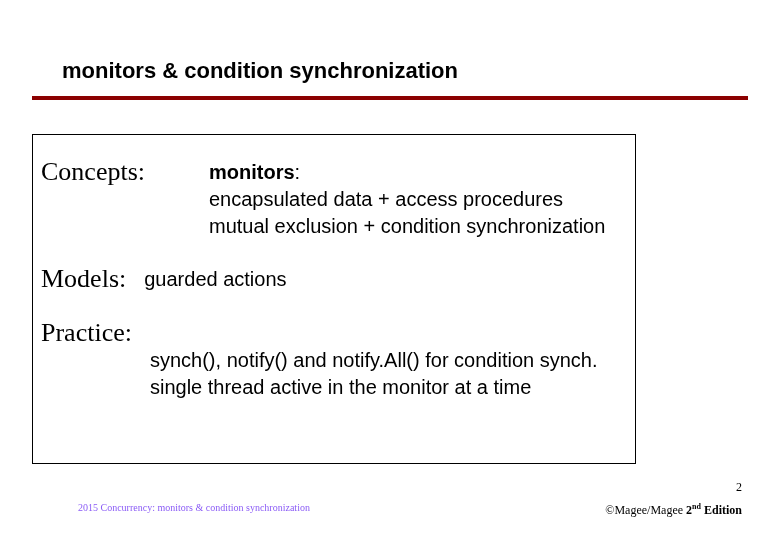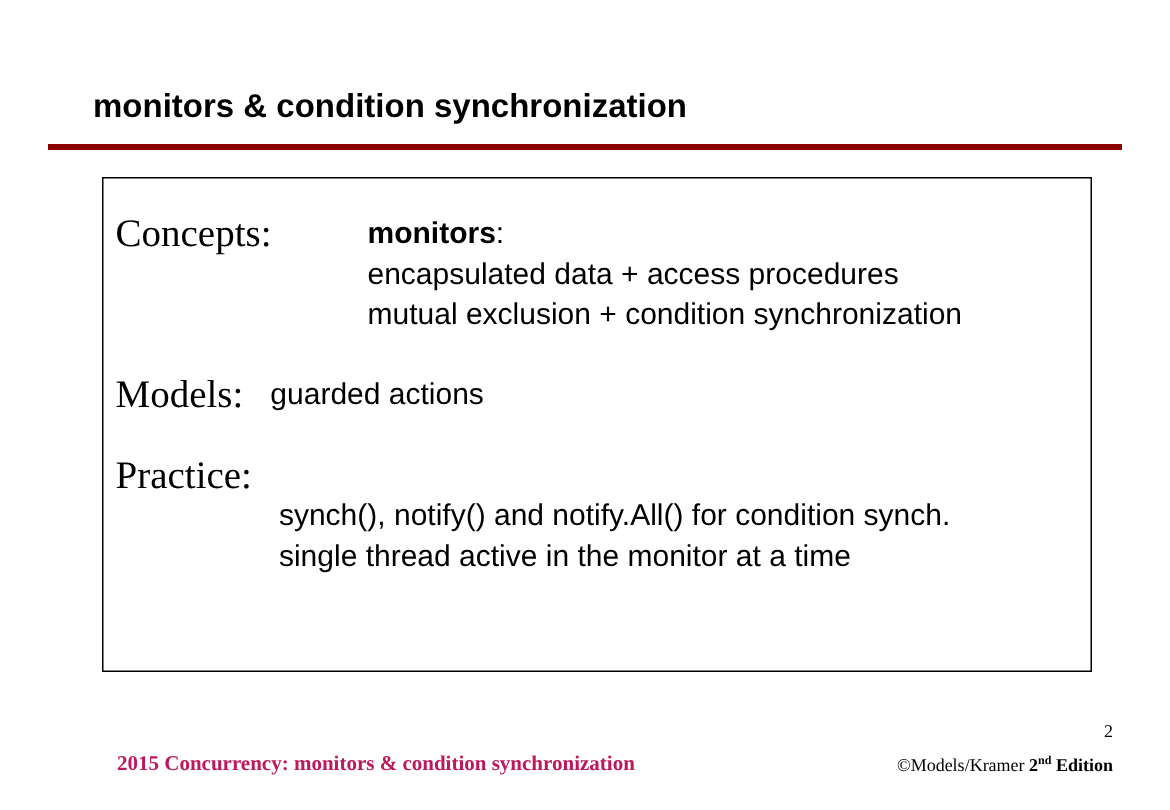--- a/index.html
+++ b/index.html
@@ -21,27 +21,26 @@
   .title-rule {
     position: absolute;
     top: 96px;
     left: 32px;
     width: 716px;
     height: 4px;
     background: #8b0000;
   }
   .content-box {
     position: absolute;
-    top: 118px;
+    top: 134px;
     left: 32px;
-    width: 660px;
+    width: 604px;
     height: 330px;
     border: 1.5px solid #000;
     padding: 22px 12px 12px 8px;
-    margin-left: 36px;
   }
   .row {
     display: flex;
     align-items: flex-start;
     margin-bottom: 24px;
   }
   .row:last-child { margin-bottom: 0; }
   .label {
     font-family: "Times New Roman", Times, serif;
     font-size: 26px;
@@ -63,23 +62,22 @@
     right: 38px;
     font-family: "Times New Roman", Times, serif;
     font-size: 12px;
     color: #000;
   }
   .footer-left {
     position: absolute;
     top: 502px;
     left: 78px;
     font-family: "Times New Roman", Times, serif;
-    font-size: 14px;
-    color: #be185d;
-    font-weight: bold;
+    font-size: 10px;
+    color: #8b5cf6;
   }
   .footer-right {
     position: absolute;
     top: 502px;
     right: 38px;
     font-family: "Times New Roman", Times, serif;
     font-size: 12px;
     color: #000;
   }
   .footer-right .ed { font-weight: bold; }
@@ -114,14 +112,14 @@
       <span>synch(), notify() and notify.All() for condition synch.</span><br>
       <span>single thread active in the monitor at a time</span>
     </div>
   </div>
 
 </div>
 
 <div class="slide-number">2</div>
 <div class="footer-left">2015  Concurrency: monitors &amp; condition synchronization</div>
 <div class="footer-right">
-  <span>©Models/Kramer </span><span class="ed">2</span><sup>nd</sup><span class="ed"> Edition</span>
+  <span>©Magee/Magee </span><span class="ed">2</span><sup>nd</sup><span class="ed"> Edition</span>
 </div>
 
 </body></html>

